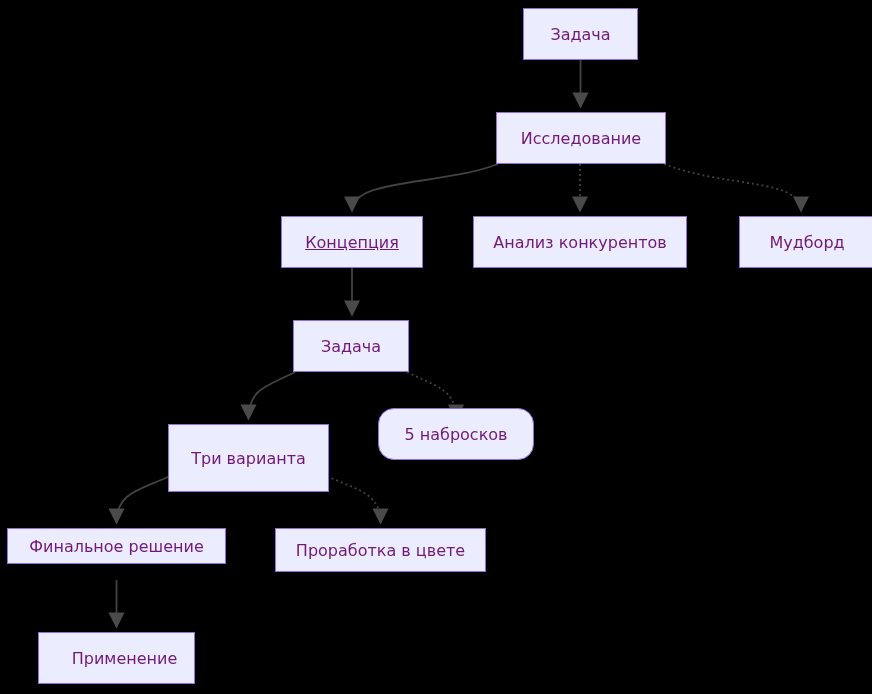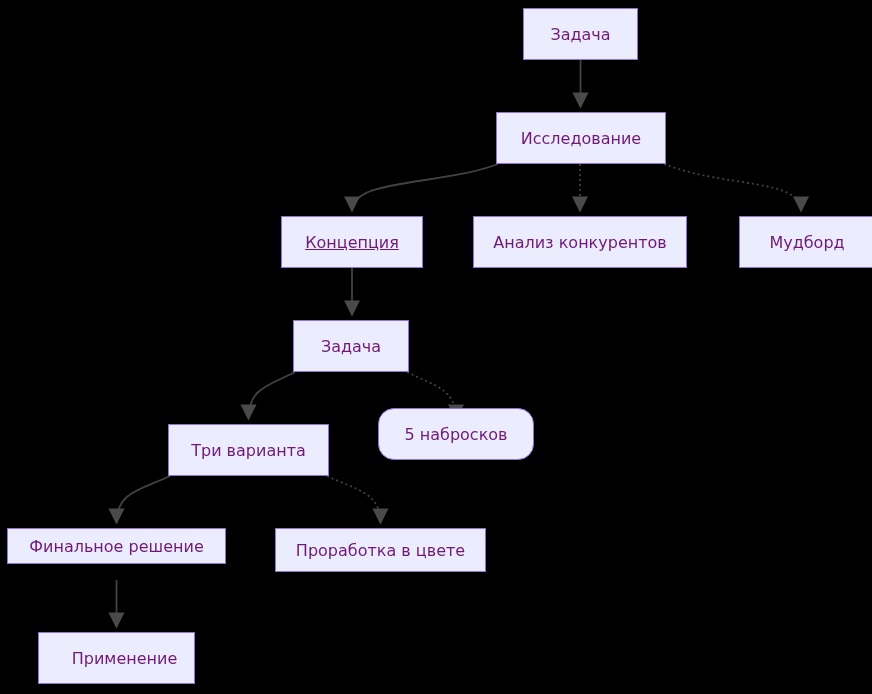--- a/index.html
+++ b/index.html
@@ -43,21 +43,21 @@
     text-align: center;
     white-space: nowrap;
   }
   
   .n-task             { left: 523px; top:   8px; width: 115px; height: 52px; }
   .n-research         { left: 496px; top: 112px; width: 170px; height: 52px; }
   .n-concept          { left: 281px; top: 216px; width: 142px; height: 52px; text-decoration: underline; }
   .n-competitors      { left: 473px; top: 216px; width: 214px; height: 52px; }
   .n-moodboard        { left: 739px; top: 216px; width: 136px; height: 52px; }
   .n-sketches         { left: 293px; top: 320px; width: 116px; height: 52px; }
-  .n-three-variants   { left: 168px; top: 424px; width: 161px; height: 52px; }
+  .n-three-variants   { left: 168px; top: 424px; width: 161px; height: 68px; }
   .n-five-drafts      { left: 378px; top: 408px; width: 156px; height: 52px; border-radius: 16px; }
   .n-final-solution   { left:   7px; top: 528px; width: 219px; height: 36px; }
   .n-color-elaboration{ left: 275px; top: 528px; width: 211px; height: 44px; }
   .n-application      { left:  38px; top: 632px; width: 157px; height: 52px; padding-left: 16px; }
 </style>
 </head>
 <body>
 
 <div class="canvas">
 

